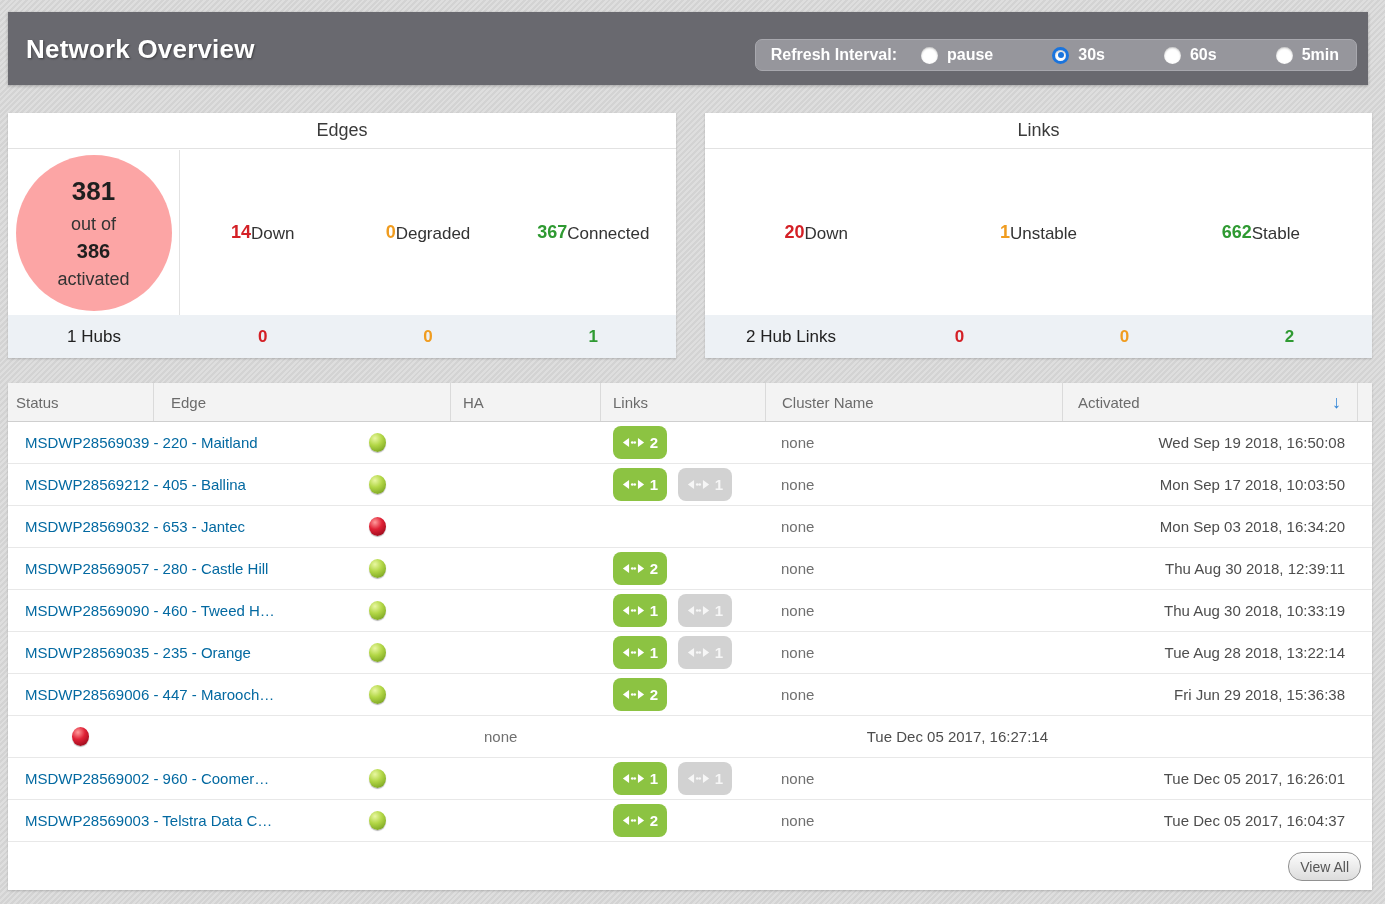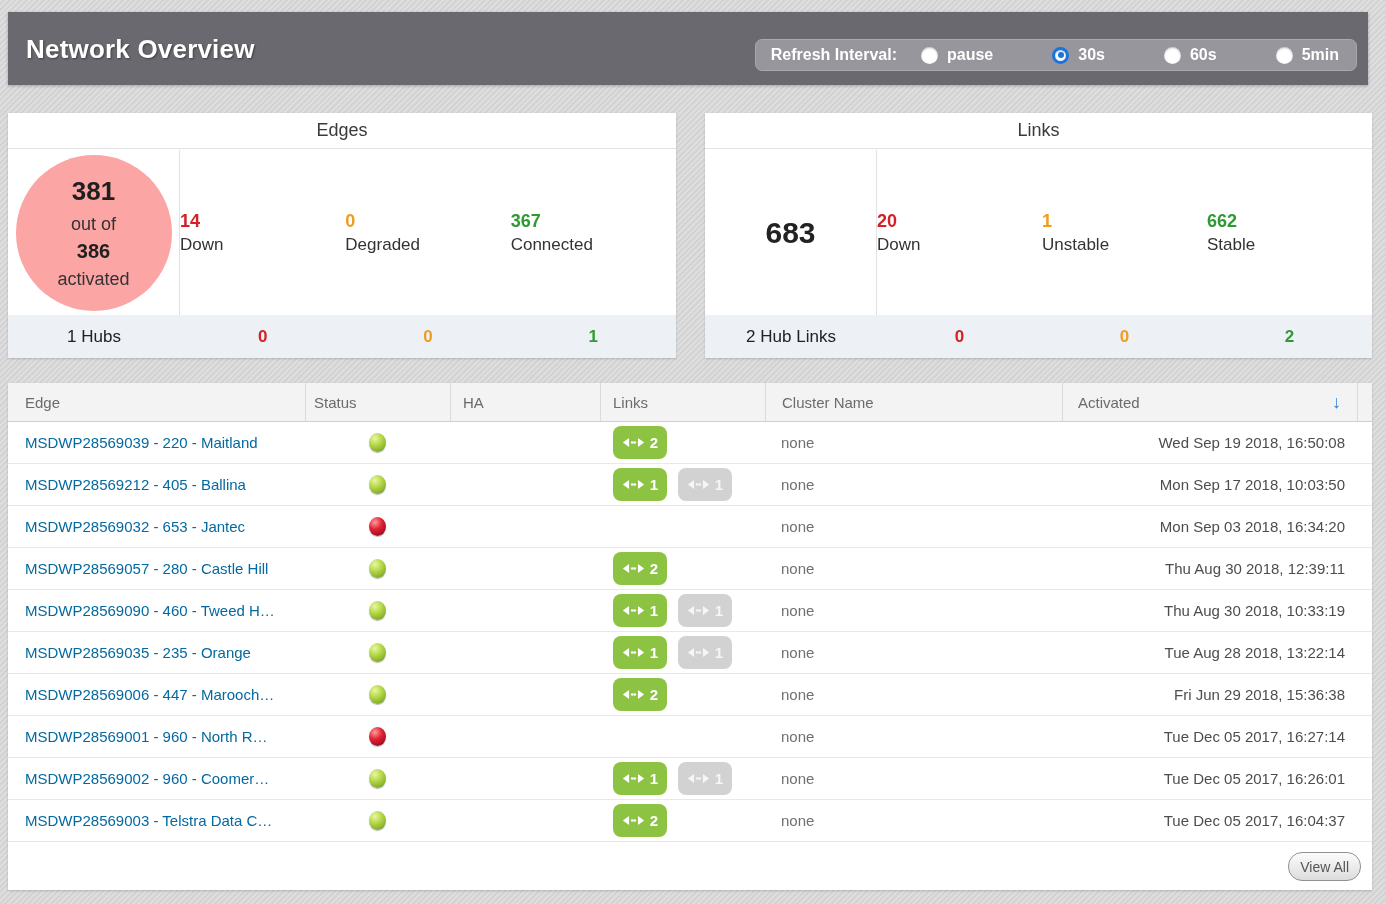--- a/index.html
+++ b/index.html
@@ -60,21 +60,21 @@
     width:156px; height:156px; border-radius:50%; background:#fca5a5;
     display:flex; flex-direction:column; align-items:center; justify-content:center;
     text-align:center; line-height:1.45;
   }
   .circle-total { font-size:26px; font-weight:bold; color:#1f1f1f; }
   .circle-outof { font-size:18px; color:#333; }
   .circle-max { font-size:20px; font-weight:bold; color:#1f1f1f; }
   .circle-activated { font-size:18px; color:#333; }
   .links-total { font-size:30px; font-weight:bold; color:#222; }
   .stats { flex:1; display:flex; }
-  .stat { flex:1; display:flex; flex-direction:column; justify-content:center; }
+  .stat { flex:1; display:flex; align-items:center; justify-content:center; }
   .stat-value { font-size:18px; font-weight:bold; }
   .stat-label { font-size:17px; color:#333; margin-top:3px; }
   .c-red { color:#d42026; }
   .c-orange { color:#f09c1f; }
   .c-green { color:#2f9a32; }
   .panel-summary {
     position:absolute; left:0; right:0; bottom:0; height:43px; background:#edf1f5;
     display:flex; align-items:center;
   }
   .sum-label { width:172px; text-align:center; font-size:17px; color:#222; flex:none; }
@@ -193,23 +193,20 @@
       <span class="sum-val c-red">0</span>
       <span class="sum-val c-orange">0</span>
       <span class="sum-val c-green">1</span>
     </span>
   </div>
 </div>
 
 <div class="panel panel-links">
   <div class="panel-title">Links</div>
   <div class="panel-body">
-    <div class="left-cell">
-      <span class="links-total">683</span>
-    </div>
     <div class="stats">
       <div class="stat">
         <span class="stat-value c-red">20</span>
         <span class="stat-label">Down</span>
       </div>
       <div class="stat">
         <span class="stat-value c-orange">1</span>
         <span class="stat-label">Unstable</span>
       </div>
       <div class="stat">
@@ -223,25 +220,25 @@
     <span class="sum-vals">
       <span class="sum-val c-red">0</span>
       <span class="sum-val c-orange">0</span>
       <span class="sum-val c-green">2</span>
     </span>
   </div>
 </div>
 
 <div class="table-card">
   <div class="thead">
+    <div class="th th-status">
+        <span>Status</span>
+      </div>
     <div class="th th-edge">
         <span>Edge</span>
-      </div>
-    <div class="th th-status">
-        <span>Status</span>
       </div>
     <div class="th th-ha">
         <span>HA</span>
       </div>
     <div class="th th-links">
         <span>Links</span>
       </div>
     <div class="th th-cluster">
         <span>Cluster Name</span>
       </div>
@@ -414,21 +411,20 @@
       <path d="M18 1 L25 6 L18 11 Z"></path>
     </svg>
     <span>2</span>
   </span>
 </div>
     <div class="td-cluster">none</div>
     <div class="td-activated">Fri Jun 29 2018, 15:36:38</div>
   </div>
 
   <div class="trow">
-    <div class="td-edge"><a class="edge-link">MSDWP28569001 - 960 - North R…</a></div>
     <div class="td-status">
           <span class="ball red"></span>
         </div>
     <div class="td-ha"></div>
     <div class="td-links"></div>
     <div class="td-cluster">none</div>
     <div class="td-activated">Tue Dec 05 2017, 16:27:14</div>
   </div>
 
   <div class="trow">

